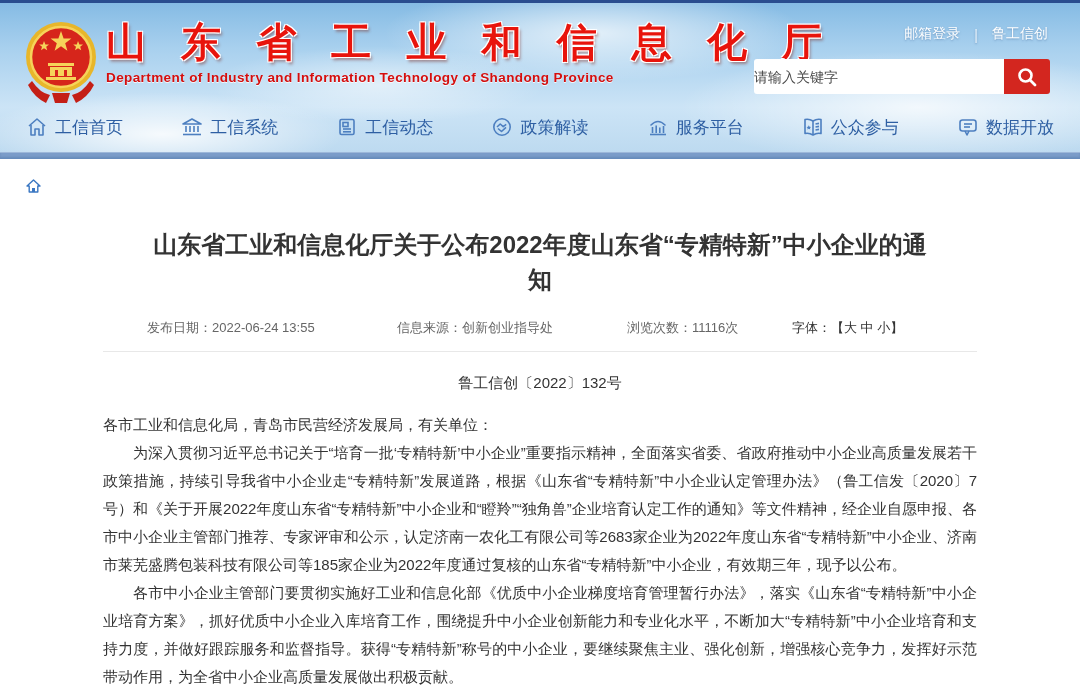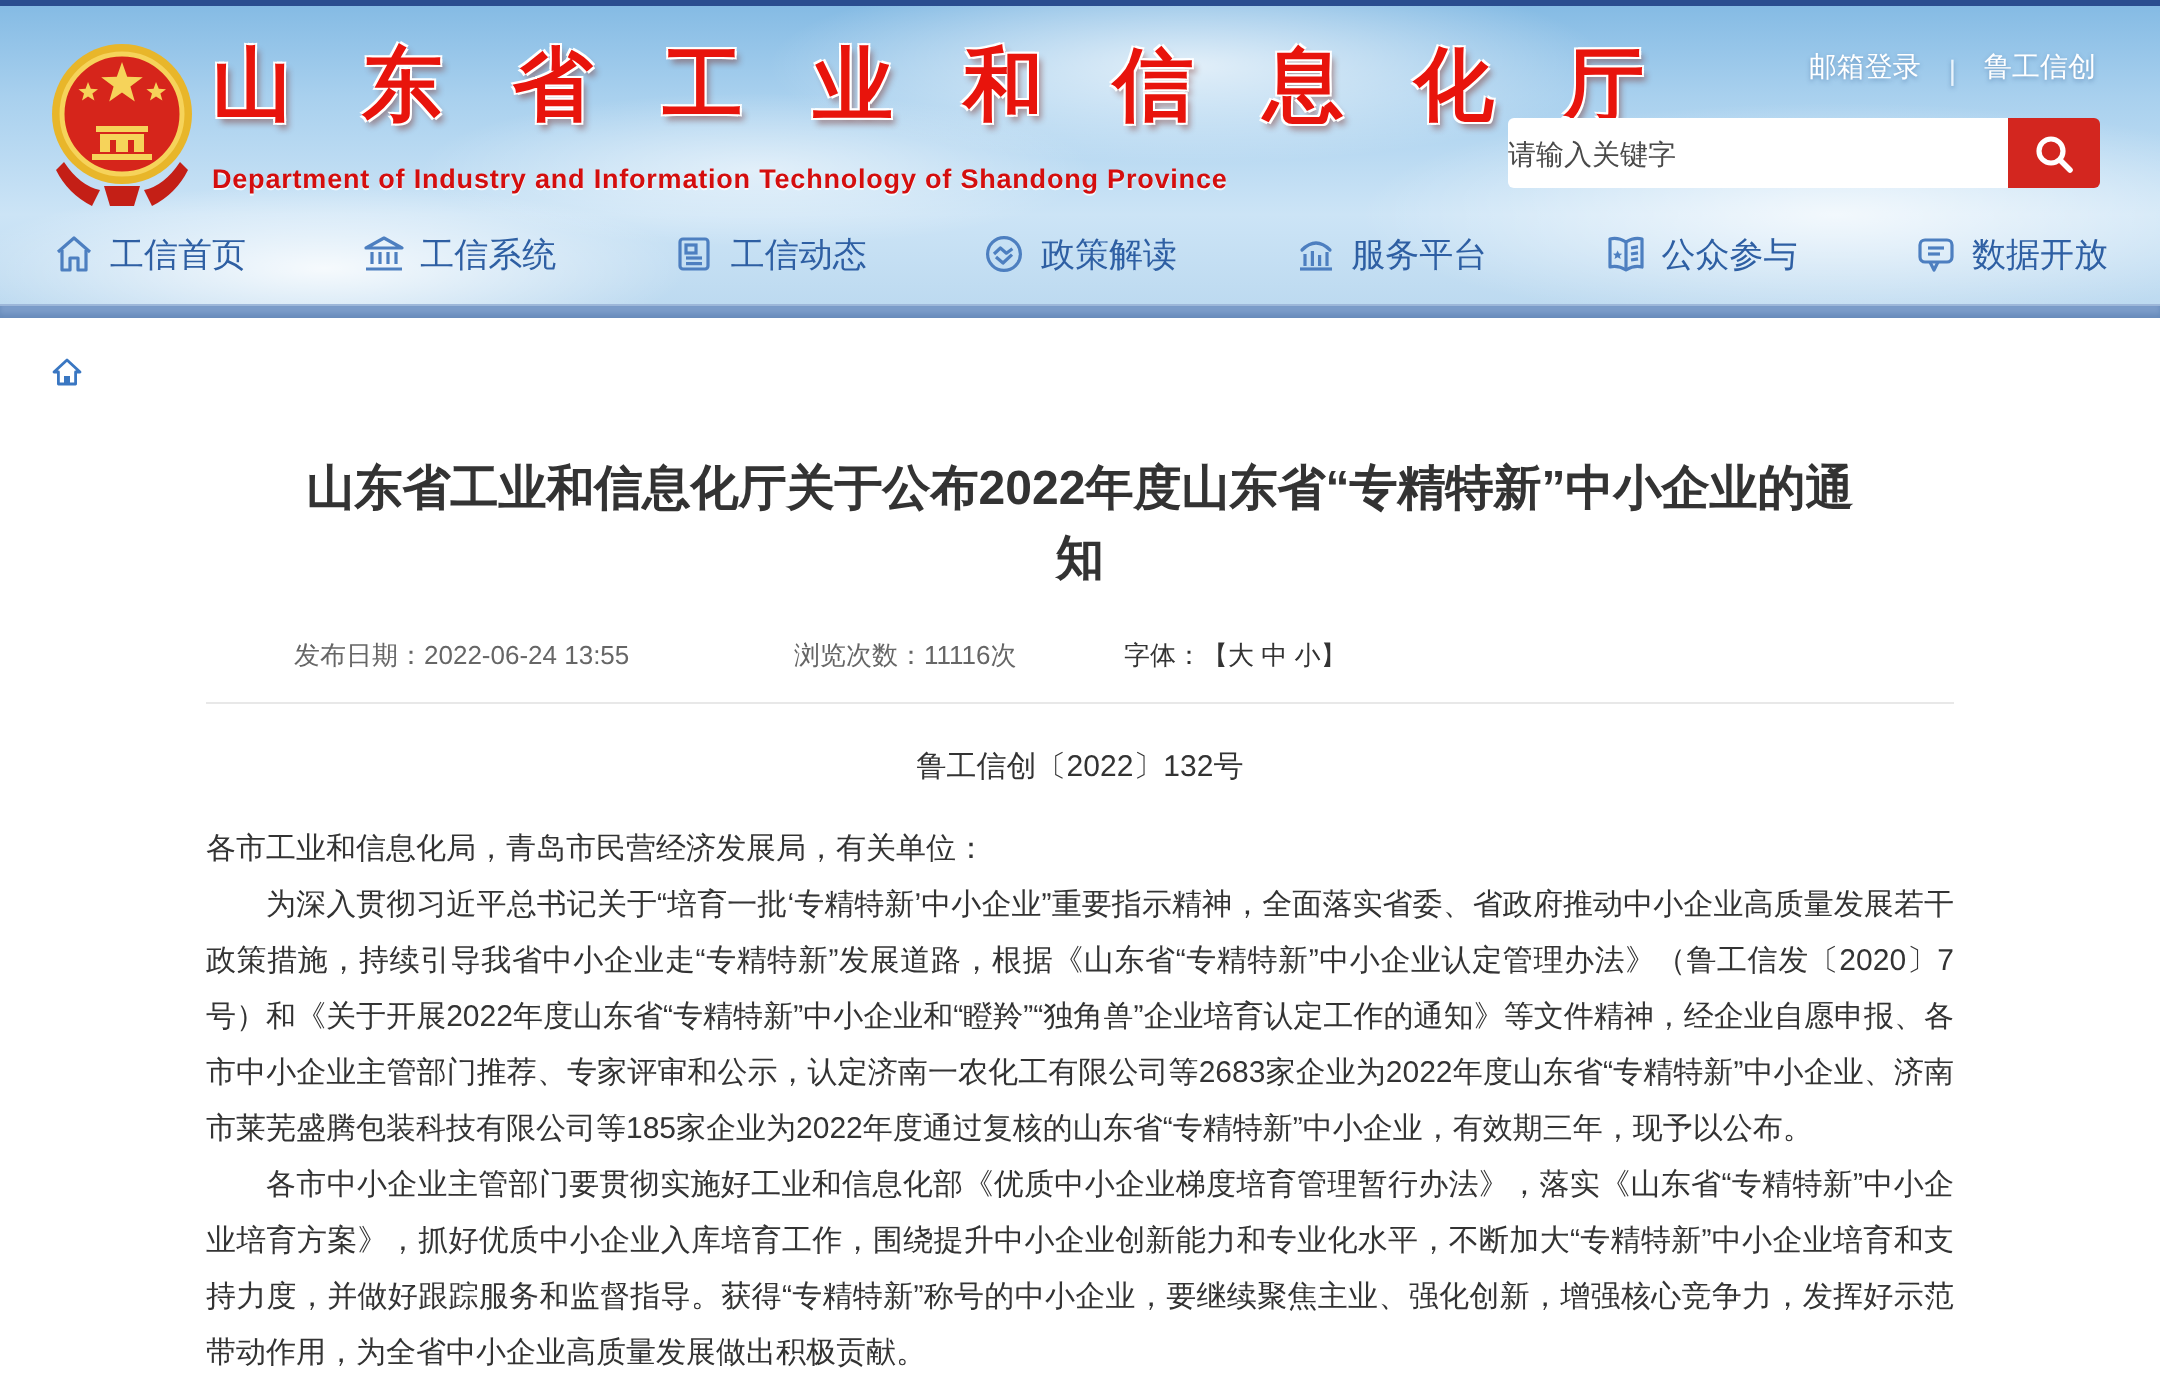--- a/index.html
+++ b/index.html
@@ -16,21 +16,21 @@
       radial-gradient(ellipse 340px 80px at 85% 70%, rgba(255,255,255,.75), rgba(255,255,255,0) 70%),
       radial-gradient(ellipse 240px 55px at 35% 55%, rgba(255,255,255,.55), rgba(255,255,255,0) 70%),
       linear-gradient(180deg,#85bbe4 0%,#a8d0ee 30%,#cce4f6 70%,#bddaf0 100%);
   }
   .emblem{ position:absolute; left:22px; top:16px; width:78px; height:86px; }
   .brand{ position:absolute; left:106px; top:12px; }
   .brand-title{
     font-size:40px; font-weight:bold; color:#e8140c; letter-spacing:12px; white-space:nowrap;
     text-shadow:-1px -1px 0 #fff,1px -1px 0 #fff,-1px 1px 0 #fff,1px 1px 0 #fff,2px 3px 3px rgba(120,30,20,.45);
   }
-  .brand-sub{ margin-top:12px; font-size:13.5px; font-weight:bold; color:#d40e0e; letter-spacing:.4px;
+  .brand-sub{ margin-top:0; font-size:13.5px; font-weight:bold; color:#d40e0e; letter-spacing:.4px;
     text-shadow:0 1px 0 rgba(255,255,255,.8); }
   .top-links{ position:absolute; right:32px; top:22px; font-size:14px; color:#fff; display:flex; align-items:flex-end; gap:14px;
     text-shadow:0 1px 2px rgba(60,100,150,.5); }
   .top-links .sep{ color:#eaf4fc; }
   .top-links a{ color:#fff; text-decoration:none; cursor:pointer; }
   .searchbox{ position:absolute; right:30px; top:56px; display:flex; height:35px; }
   .searchbox input{ width:250px; height:35px; border:none; outline:none; padding:0 0; font-size:14px; color:#333;
     border-radius:3px 0 0 3px; background:#fff; }
   .searchbox input::placeholder{ color:#4a4a4a; }
   .search-btn{ width:46px; height:35px; border:none; background:#d3261f; border-radius:0 3px 3px 0; cursor:pointer;
@@ -197,20 +197,21 @@
         <path d="M1 7 L7.5 1 L14 7 H11.8 V13 H3.2 V7 Z" fill="none" stroke="#3a77c2" stroke-width="1.4" stroke-linejoin="round"></path>
         <rect x="6" y="9" width="3" height="4" fill="#3a77c2"></rect>
       </svg>
     </div>
 
     <article class="article">
       <h1 class="article-title">山东省工业和信息化厅关于公布2022年度山东省“专精特新”中小企业的通知</h1>
 
       <div class="meta-row">
         <span class="m m1">发布日期：2022-06-24 13:55</span>
+        <span class="m m2">信息来源：创新创业指导处</span>
         <span class="m m3">浏览次数：11116次</span>
         <span class="m m4">字体：【大 中 小】</span>
       </div>
 
       <hr class="meta-sep">
 
       <div class="doc-number">鲁工信创〔2022〕132号</div>
 
       <div class="body-text">
         <p>各市工业和信息化局，青岛市民营经济发展局，有关单位：</p>

